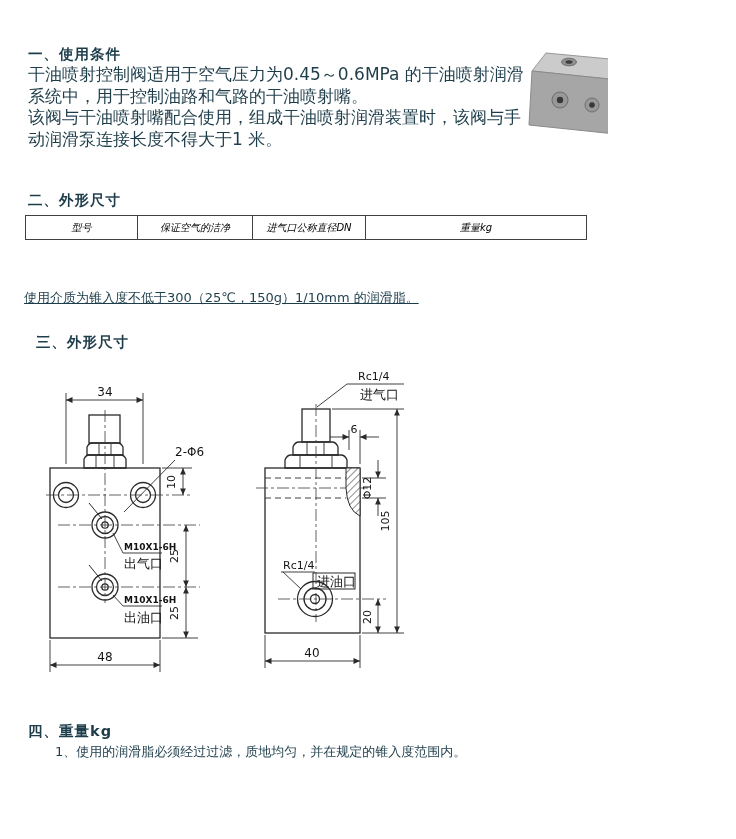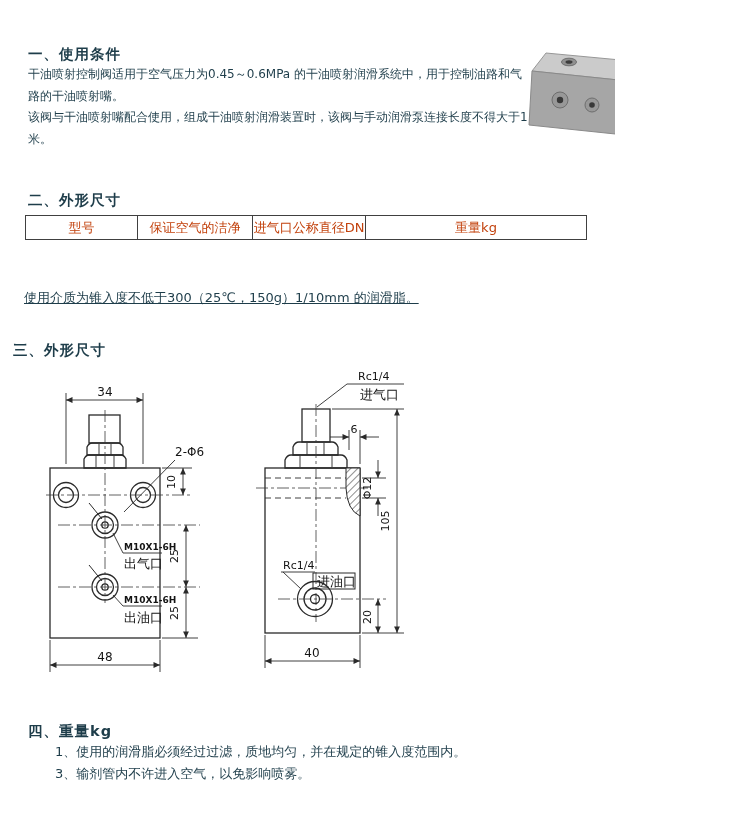--- a/index.html
+++ b/index.html
@@ -1,29 +1,28 @@
 <!DOCTYPE html>
 <html><head>
 <meta charset="utf-8">
 <style>
   html,body{margin:0;padding:0;background:#fff;}
   #page{
     position:relative;width:608px;height:839px;background:#ffffff;overflow:hidden;
     font-family:"DejaVu Sans","Liberation Sans",sans-serif;
     color:#1e3d4a;
-    padding-left:7px;
   }
   .abs{position:absolute;}
   h3.sec{font-size:14.5px;font-weight:bold;margin:0;letter-spacing:1px;}
-  .bodytext{font-size:12px;line-height:21.5px;}
+  .bodytext{font-size:17px;line-height:21.5px;}
   .note{font-size:13px;}
   .items div{font-size:13px;line-height:22px;}
   table.params{
     border-collapse:collapse;table-layout:fixed;width:561px;
-    font-size:13px;color:#c2410c;
+    font-size:10px;color:#000000;font-style:italic;
   }
   table.params td{
     border:1px solid #404040;text-align:center;height:23px;padding:0;
   }
   svg text{fill:#141414;}
   .dimtxt{font-size:11px;}
   .dimtxt-lg{font-size:12px;}
   .thread{font-size:9px;font-weight:bold;}
   .cjk{font-size:13px;}
 </style>
@@ -71,21 +70,21 @@
         <tr>
       <td>型号</td>
       <td>保证空气的洁净</td>
       <td>进气口公称直径DN</td>
       <td>重量kg</td>
     </tr>
   </tbody>
     </table>
   <div class="note abs" style="left:24px;top:289px;text-decoration:underline;">使用介质为锥入度不低于300（25℃，150g）1/10mm 的润滑脂。</div>
 
-  <h3 class="sec abs" style="left:13px;top:333px;margin-top:8px;">三、外形尺寸</h3>
+  <h3 class="sec abs" style="left:36px;top:333px;">三、外形尺寸</h3>
 
   <svg class="abs" style="left:20px;top:360px;" width="440" height="320" viewBox="0 0 440 320">
     <defs>
       <marker id="arw" viewBox="0 0 10 10" refX="9" refY="5" markerWidth="10" markerHeight="8" orient="auto-start-reverse">
         <path d="M0,1 L9,5 L0,9 z" fill="#2a2a2a"></path>
       </marker>
       <pattern id="hatch" patternUnits="userSpaceOnUse" width="5" height="5" patternTransform="rotate(45)">
         <rect width="5" height="5" fill="#ffffff"></rect>
         <line x1="0" y1="0" x2="0" y2="5" stroke="#444" stroke-width="1.2"></line>
       </pattern>
@@ -249,16 +248,15 @@
     <text class="dimtxt" x="369" y="161" text-anchor="middle" transform="rotate(-90 369 161)">105</text>
     <text class="dimtxt" x="263" y="209">Rc1/4</text>
     <text class="cjk" x="297" y="226">进油口</text>
     <text class="dimtxt" x="351" y="257" text-anchor="middle" transform="rotate(-90 351 257)">20</text>
     <text class="dimtxt-lg" x="292" y="297" text-anchor="middle">40</text>
   </svg>
 
   <h3 class="sec abs" style="left:28px;top:722px;">四、重量kg</h3>
   <div class="items abs" style="left:23px;top:741px;width:560px;margin-left:32px;">
     <div>1、使用的润滑脂必须经过过滤，质地均匀，并在规定的锥入度范围内。</div>
-    <div>3、输剂管内不许进入空气，以免影响喷雾。</div>
   </div>
 
 </div>
 
 </body></html>

